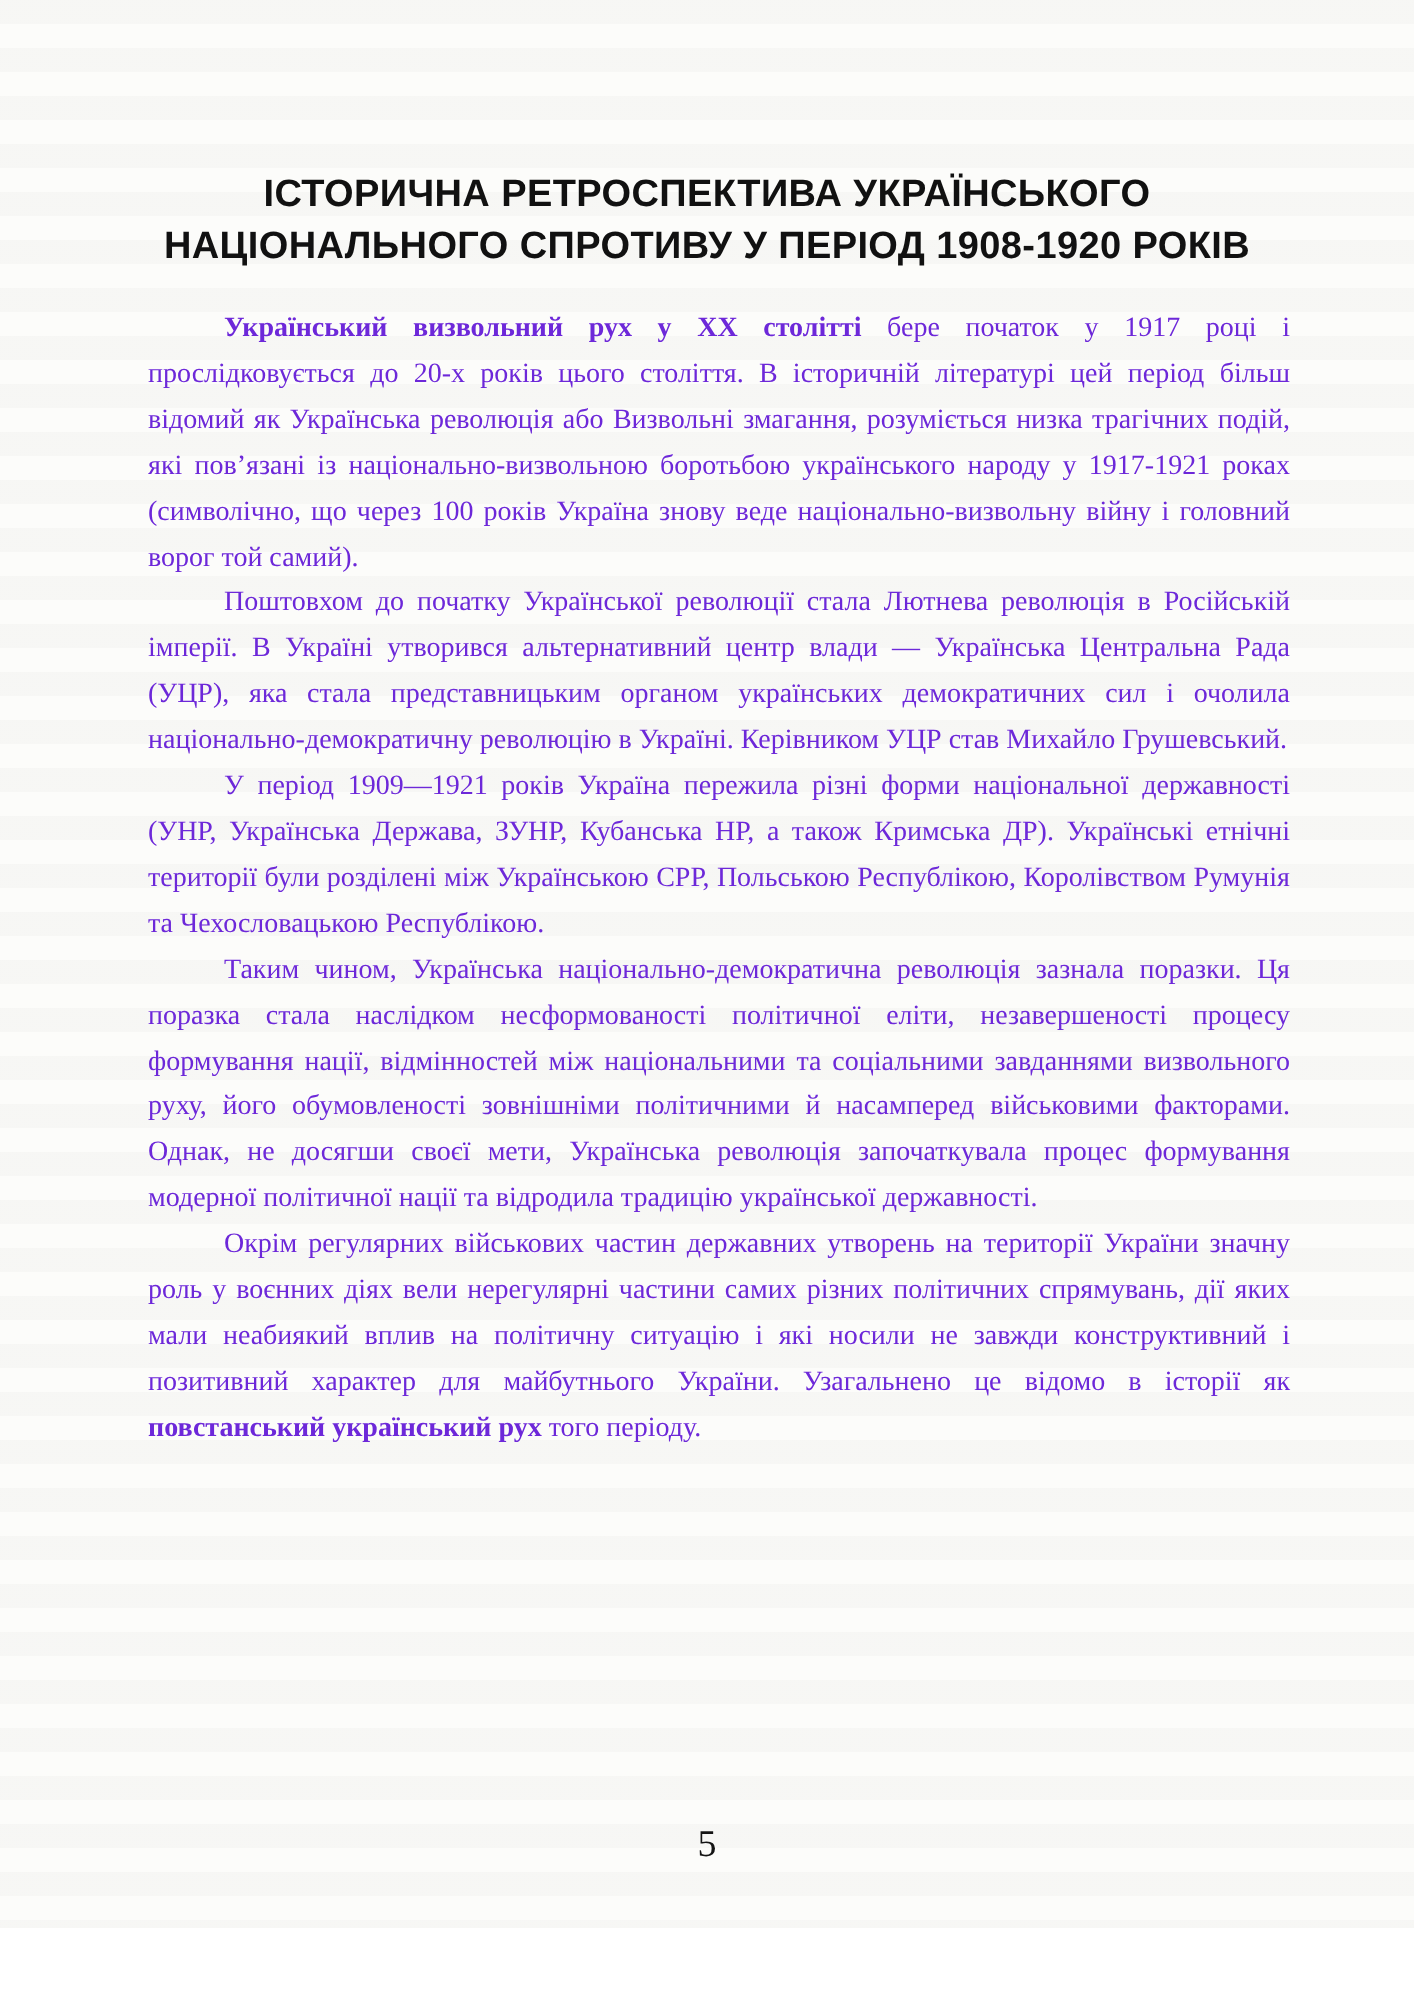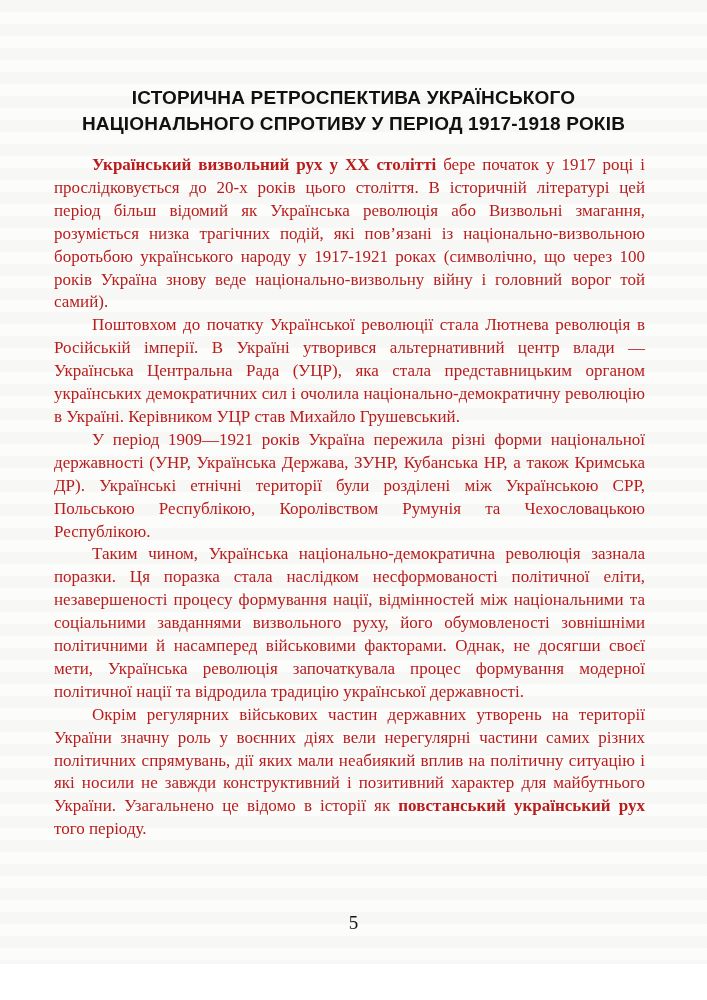--- a/index.html
+++ b/index.html
@@ -36,26 +36,26 @@
     text-align: center;
     font-family: "Liberation Sans", sans-serif;
     font-weight: bold;
     font-size: 19px;
     line-height: 26px;
     letter-spacing: 0.2px;
     color: #111111;
   }
   .body-text {
     position: relative;
-    margin: 17px 62px 0 54px;
+    margin: 17px 62px 0 74px;
     font-family: "Liberation Serif", serif;
-    font-size: 17px;
+    font-size: 14px;
     line-height: 22.9px;
     text-align: justify;
-    color: #b91c1c;
+    color: #6d28d9;
   }
   .body-text p {
     margin: 0;
     text-indent: 38px;
   }
   .body-text b {
     font-weight: bold;
   }
   .page-number {
     position: absolute;
@@ -67,21 +67,21 @@
     font-size: 19px;
     color: #141414;
   }
 </style>
 </head>
 <body>
 
 <div class="page">
   <div class="title">
     <div>ІСТОРИЧНА РЕТРОСПЕКТИВА УКРАЇНСЬКОГО</div>
-    <div>НАЦІОНАЛЬНОГО СПРОТИВУ У ПЕРІОД 1917-1918 РОКІВ</div>
+    <div>НАЦІОНАЛЬНОГО СПРОТИВУ У ПЕРІОД 1908-1920 РОКІВ</div>
   </div>
   <div class="body-text" id="body-paragraphs">
       <p><b>Український визвольний рух у ХХ столітті</b><span> бере початок у 1917 році і прослідковується до 20-х років цього століття. В історичній літературі цей період більш відомий як Українська революція або Визвольні змагання, розуміється низка трагічних подій, які пов’язані із національно-визвольною боротьбою українського народу у 1917-1921 роках (символічно, що через 100 років Україна знову веде національно-визвольну війну і головний ворог той самий).</span></p>
       <p><span>Поштовхом до початку Української революції стала Лютнева революція в Російській імперії. В Україні утворився альтернативний центр влади — Українська Центральна Рада (УЦР), яка стала представницьким органом українських демократичних сил і очолила національно-демократичну революцію в Україні. Керівником УЦР став Михайло Грушевський.</span></p>
       <p><span>У період 1909—1921 років Україна пережила різні форми національної державності (УНР, Українська Держава, ЗУНР, Кубанська НР, а також Кримська ДР). Українські етнічні території були розділені між Українською СРР, Польською Республікою, Королівством Румунія та Чехословацькою Республікою.</span></p>
       <p><span>Таким чином, Українська національно-демократична революція зазнала поразки. Ця поразка стала наслідком несформованості політичної еліти, незавершеності процесу формування нації, відмінностей між національними та соціальними завданнями визвольного руху, його обумовленості зовнішніми політичними й насамперед військовими факторами. Однак, не досягши своєї мети, Українська революція започаткувала процес формування модерної політичної нації та відродила традицію української державності.</span></p>
       <p><span>Окрім регулярних військових частин державних утворень на території України значну роль у воєнних діях вели нерегулярні частини самих різних політичних спрямувань, дії яких мали неабиякий вплив на політичну ситуацію і які носили не завжди конструктивний і позитивний характер для майбутнього України. Узагальнено це відомо в історії як </span><b>повстанський український рух</b><span> того періоду.</span></p>
     </div>
   <div class="page-number">5</div>
 </div>

